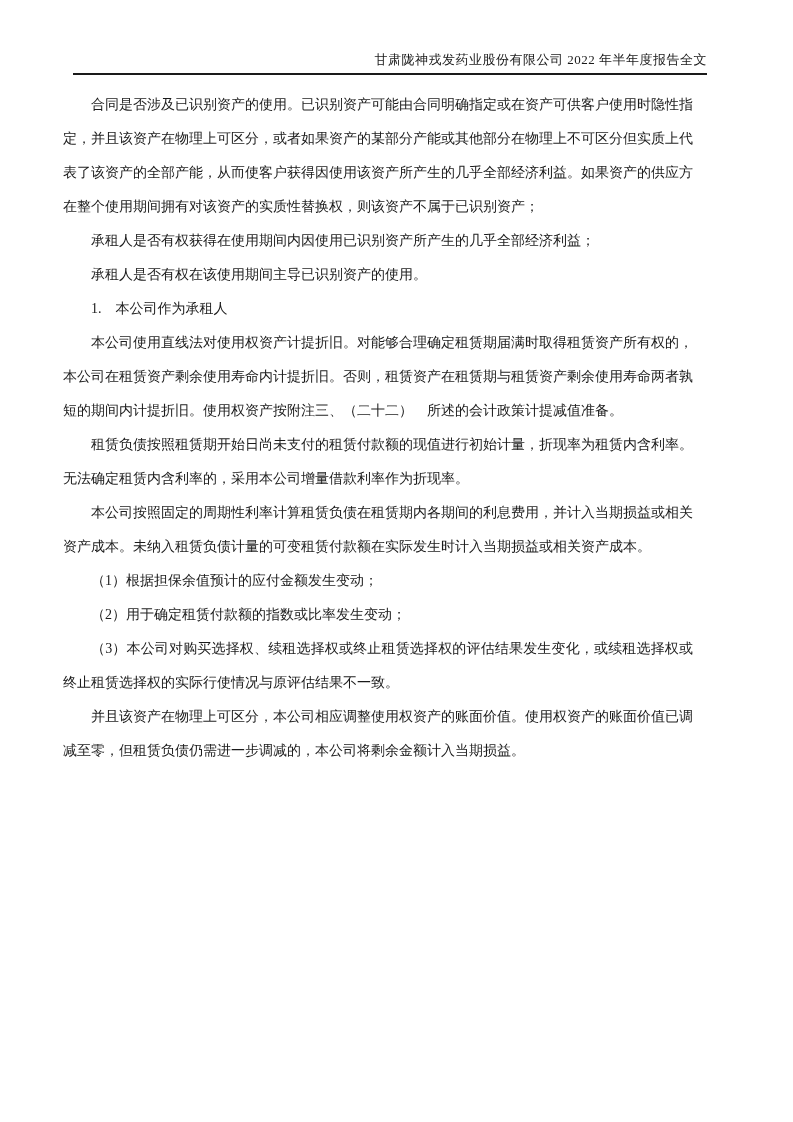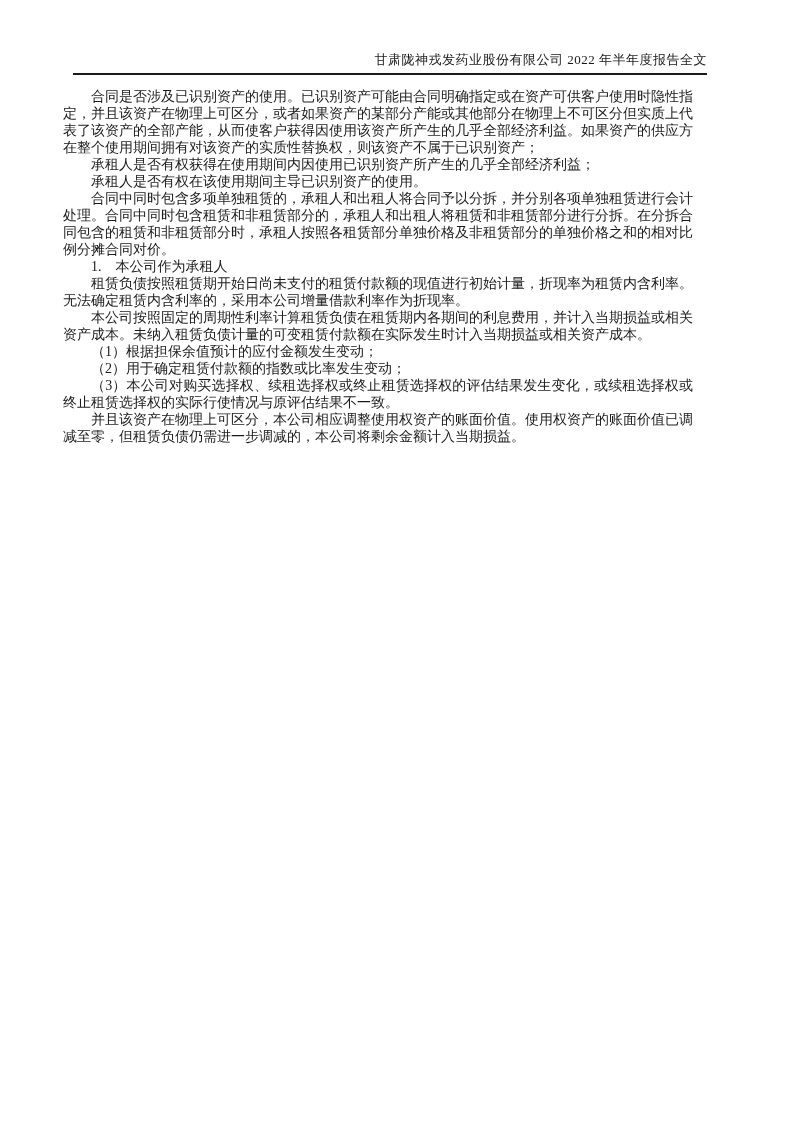--- a/index.html
+++ b/index.html
@@ -34,21 +34,21 @@
     width: 634px;
     height: 2px;
     background: #1a1a1a;
   }
   .content {
     position: absolute;
     top: 88px;
     left: 63px;
     width: 630px;
     font-size: 14px;
-    line-height: 17px;
+    line-height: 34px;
     text-align: justify;
     text-justify: inter-ideograph;
   }
   .content p {
     margin: 0;
     padding: 0;
     text-indent: 2em;
   }
   .page-number {
     position: absolute;
@@ -64,22 +64,22 @@
 <div class="page">
 
   <div class="header-title">甘肃陇神戎发药业股份有限公司 2022 年半年度报告全文</div>
 
   <div class="header-rule"></div>
 
   <div class="content">
     <p>合同是否涉及已识别资产的使用。已识别资产可能由合同明确指定或在资产可供客户使用时隐性指定，并且该资产在物理上可区分，或者如果资产的某部分产能或其他部分在物理上不可区分但实质上代表了该资产的全部产能，从而使客户获得因使用该资产所产生的几乎全部经济利益。如果资产的供应方在整个使用期间拥有对该资产的实质性替换权，则该资产不属于已识别资产；</p>
     <p>承租人是否有权获得在使用期间内因使用已识别资产所产生的几乎全部经济利益；</p>
     <p>承租人是否有权在该使用期间主导已识别资产的使用。</p>
-    <p>合同中同时包含多项单独租赁的，承租人和出租人将合同予以分拆，并分别各项单独租赁进行会计处理。合同中同时包含租赁和非租赁部分的，承租人和出租人将租赁和非租赁部分进行分拆。在分拆合同包含的租赁和非租赁部分时，承租人按照各租赁部分单独价格及非租赁部分的单独价格之和的相对比例分摊合同对价。</p>
     <p>1.　本公司作为承租人</p>
+    <p>本公司使用直线法对使用权资产计提折旧。对能够合理确定租赁期届满时取得租赁资产所有权的，本公司在租赁资产剩余使用寿命内计提折旧。否则，租赁资产在租赁期与租赁资产剩余使用寿命两者孰短的期间内计提折旧。使用权资产按附注三、（二十二）　所述的会计政策计提减值准备。</p>
     <p>租赁负债按照租赁期开始日尚未支付的租赁付款额的现值进行初始计量，折现率为租赁内含利率。无法确定租赁内含利率的，采用本公司增量借款利率作为折现率。</p>
     <p>本公司按照固定的周期性利率计算租赁负债在租赁期内各期间的利息费用，并计入当期损益或相关资产成本。未纳入租赁负债计量的可变租赁付款额在实际发生时计入当期损益或相关资产成本。</p>
     <p>（1）根据担保余值预计的应付金额发生变动；</p>
     <p>（2）用于确定租赁付款额的指数或比率发生变动；</p>
     <p>（3）本公司对购买选择权、续租选择权或终止租赁选择权的评估结果发生变化，或续租选择权或终止租赁选择权的实际行使情况与原评估结果不一致。</p>
     <p>并且该资产在物理上可区分，本公司相应调整使用权资产的账面价值。使用权资产的账面价值已调减至零，但租赁负债仍需进一步调减的，本公司将剩余金额计入当期损益。</p>
   </div>
 
   <div class="page-number">94</div>
 

